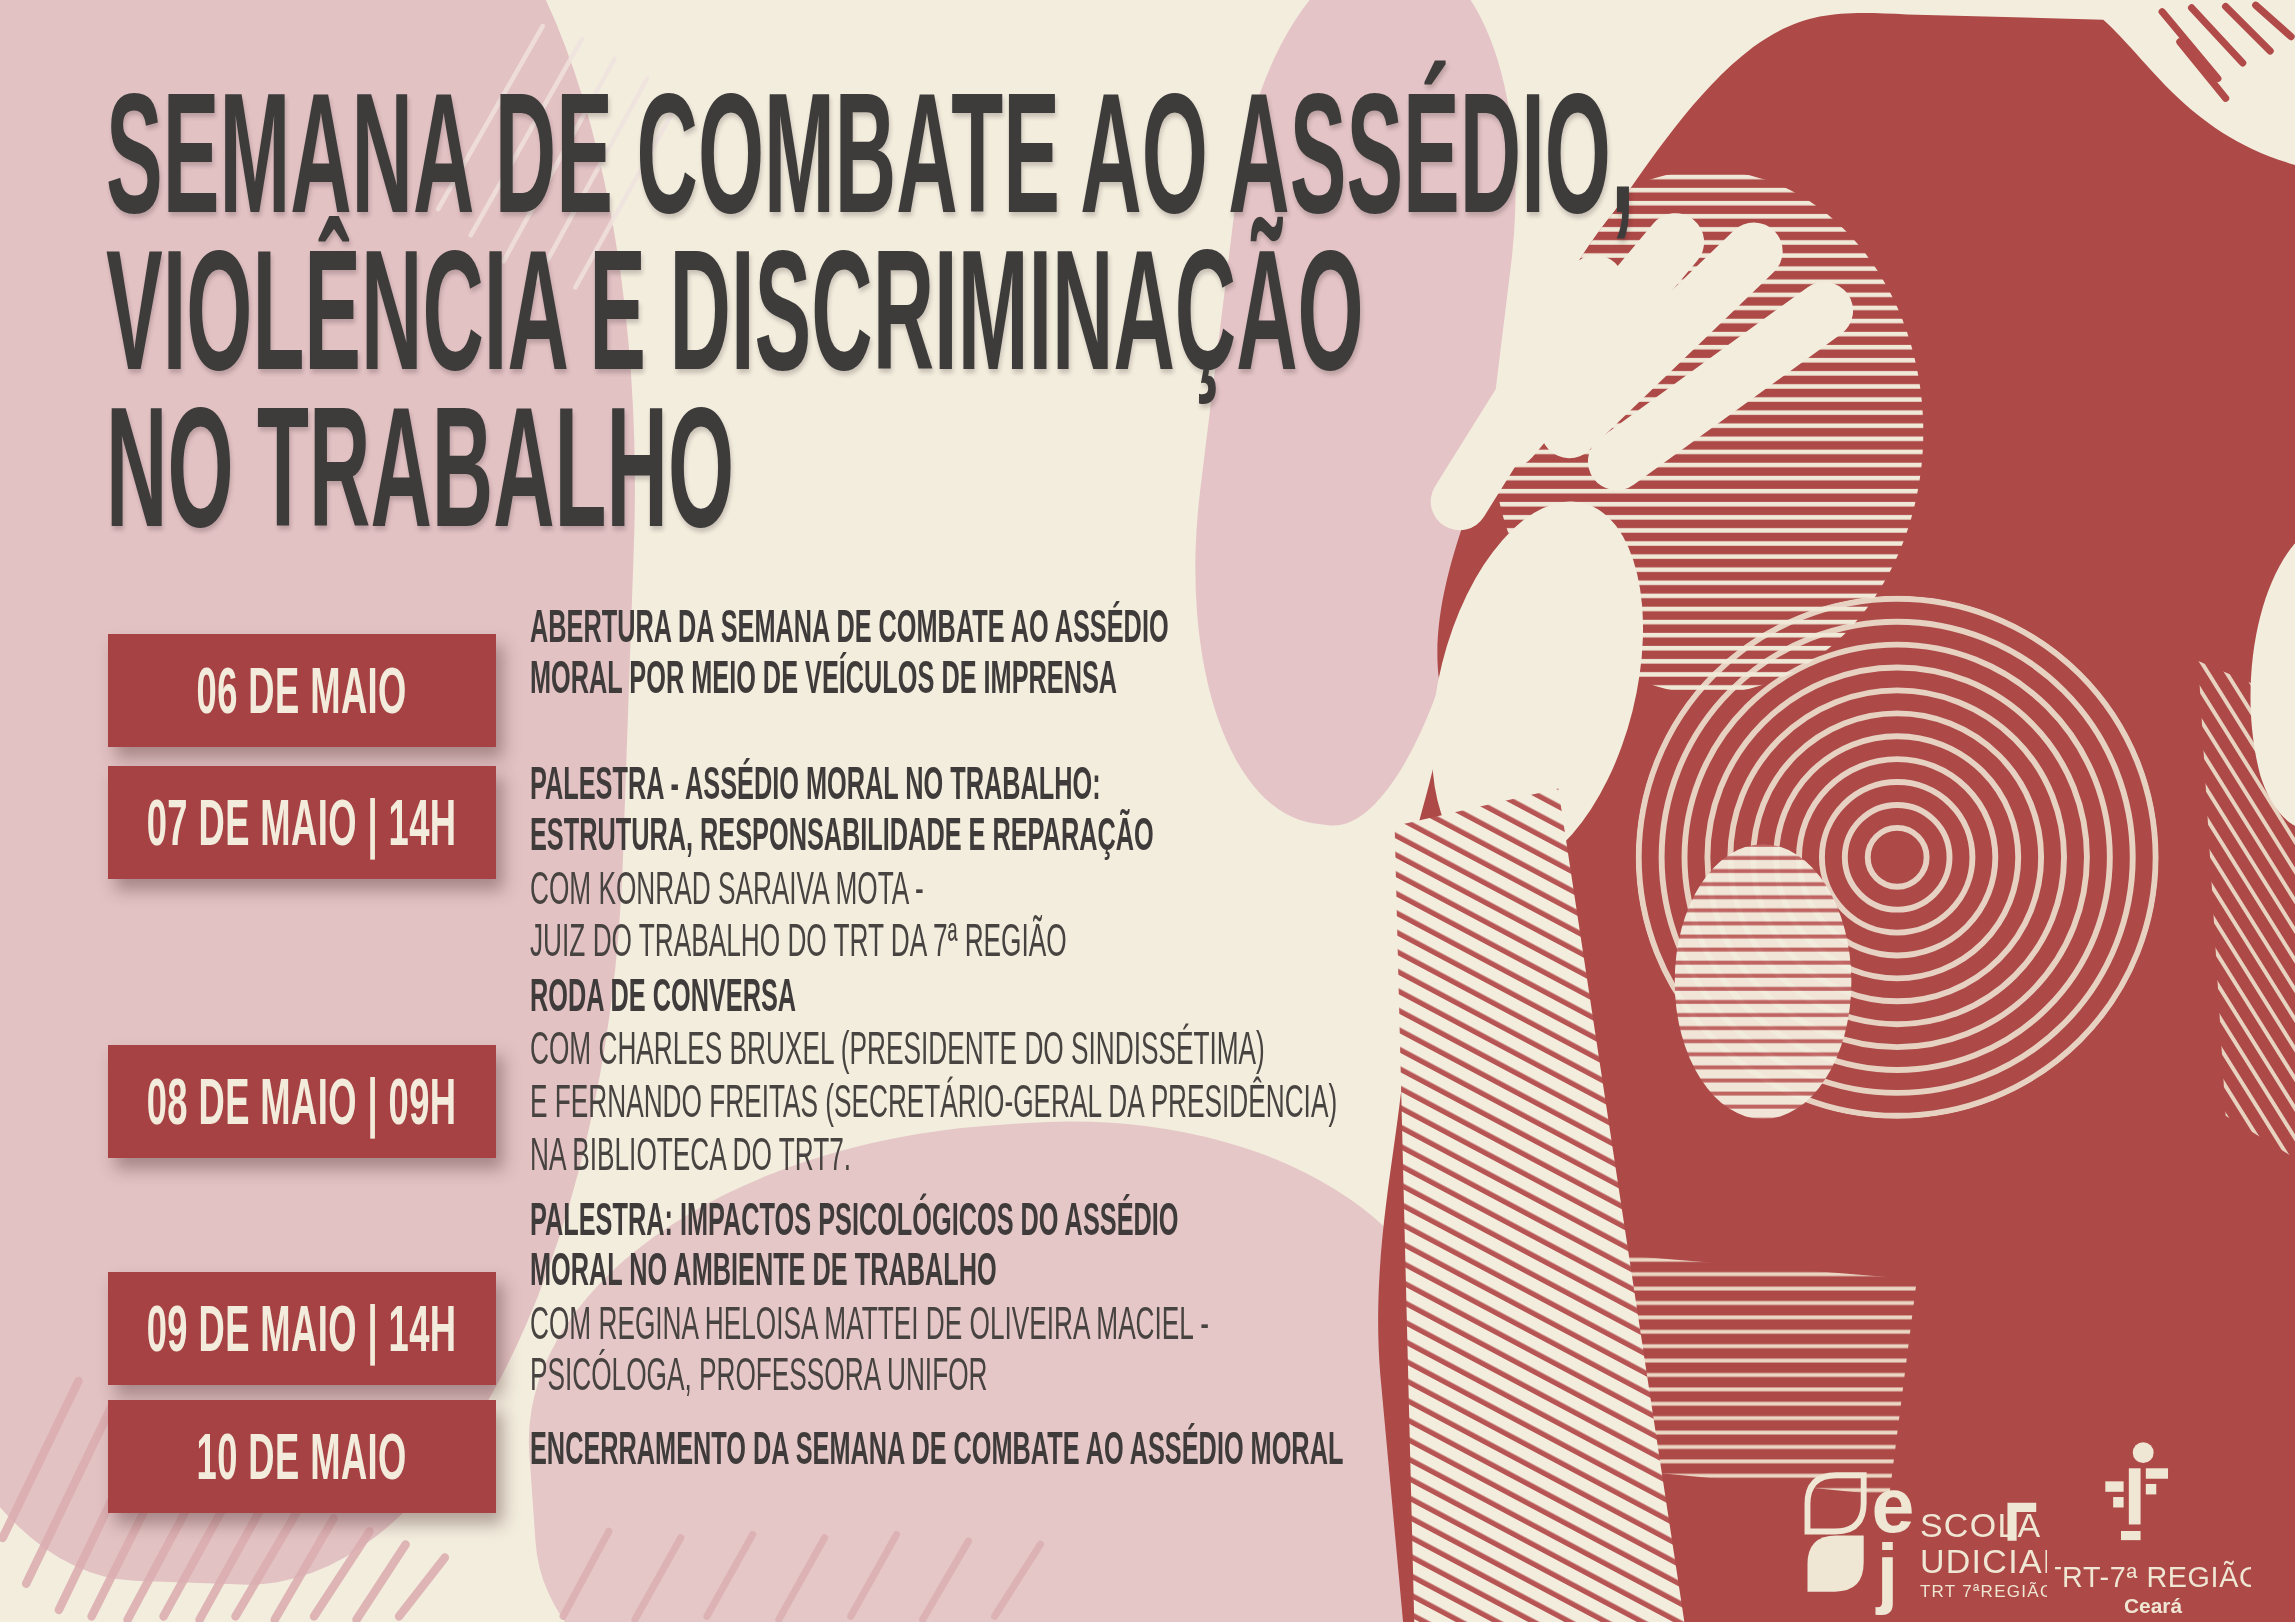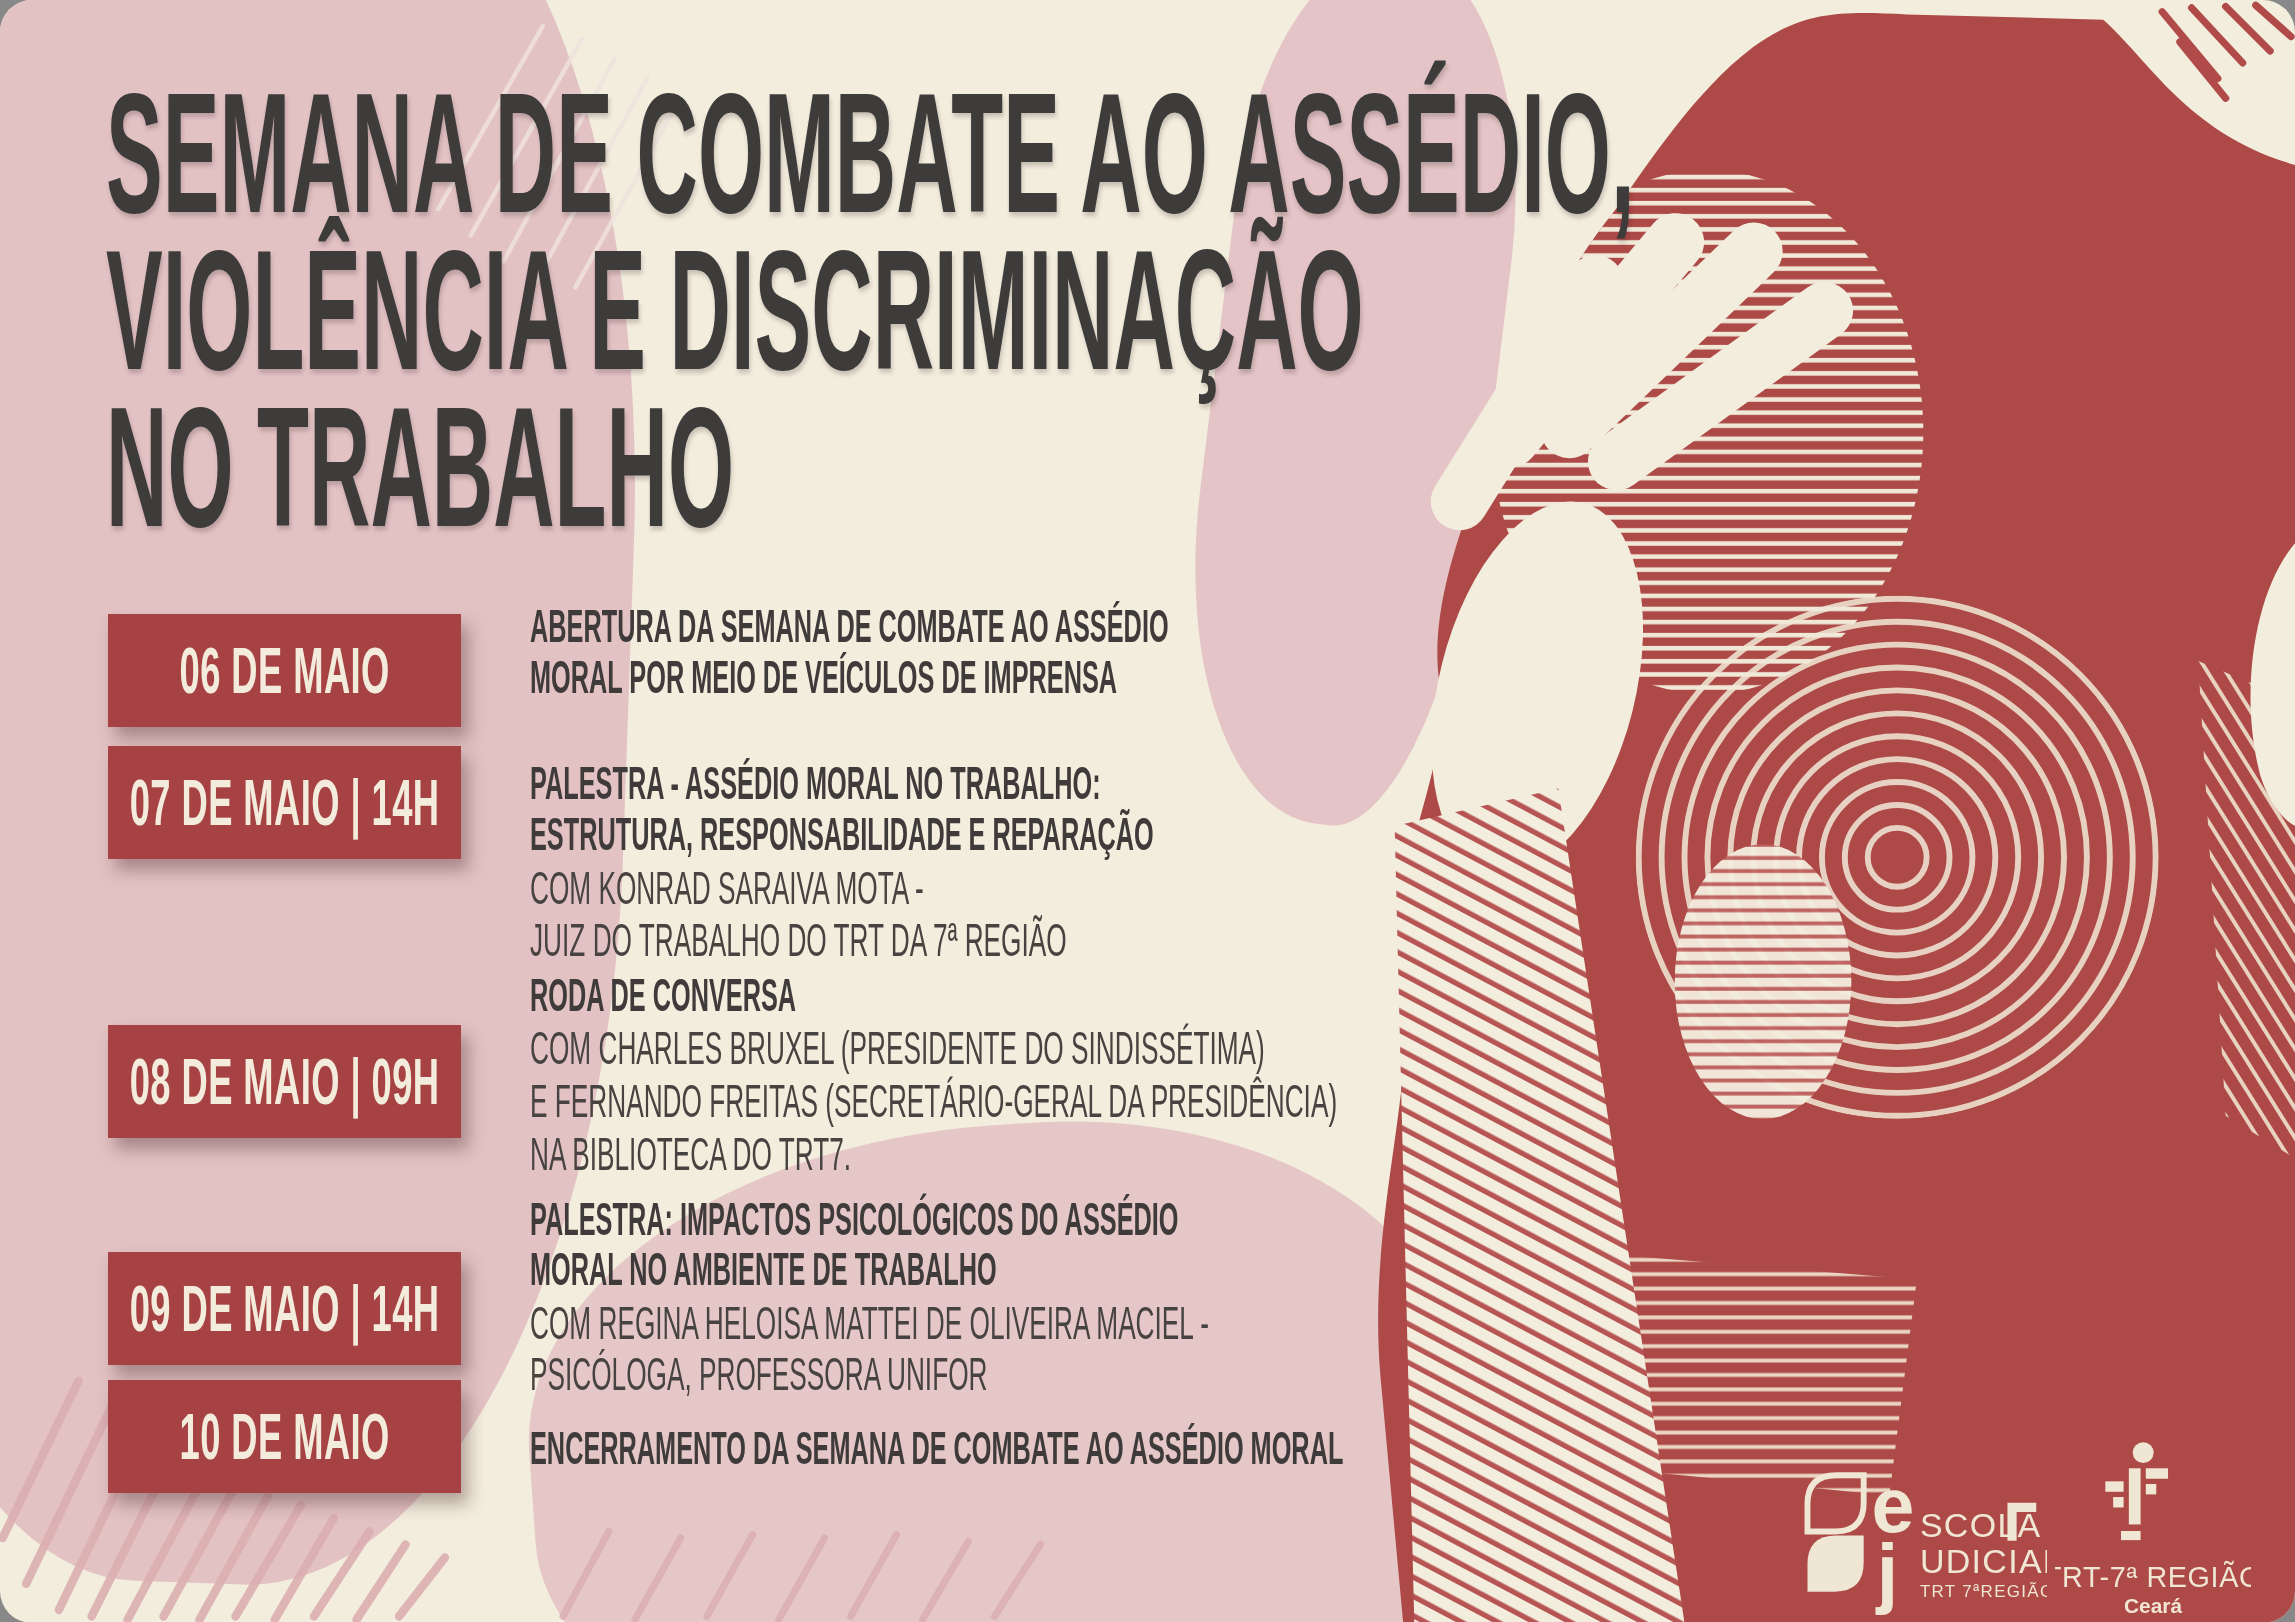--- a/index.html
+++ b/index.html
@@ -1,20 +1,19 @@
 <!DOCTYPE html>
 <html style="font-size:10.5px"><head>
 <meta charset="utf-8">
 <style>
   html,body{margin:0;padding:0;background:#888;}
   #poster{
     position:relative; width:2295px; height:1623px; overflow:hidden;
     background:#f3edde;
     font-family:"Liberation Sans", sans-serif;
-    border-radius:32px;
   }
   
   .pink-left{
     position:absolute; left:-144px; top:-170px; width:772px; height:1754px;
     background:#e3c2c4;
     border-radius:42% 38% 46% 40% / 36% 40% 42% 38%;
     transform:rotate(2deg); z-index:1;
   }
   .pink-band-top{
     position:absolute; left:1214px; top:-52px; width:281px; height:877px;
@@ -33,23 +32,24 @@
   #man-ill{position:absolute; left:1341px; top:0; width:954px; height:1623px; z-index:3;}
   
   .t-line{
     position:absolute; left:106px; z-index:4;
     font-weight:700; font-size:170px; line-height:1; color:#3d3c3b;
     white-space:nowrap; transform:scaleX(0.50); transform-origin:0 0;
     text-shadow:2.6px 3.9px 6.5px rgba(46,32,32,.22);
   }
   
   .badge{
-    position:absolute; left:108px; width:353px; height:113px; z-index:4;
+    position:absolute; left:108px; width:388px; height:113px; z-index:4;
     background:#a64243; display:flex; align-items:center; justify-content:center;
     box-shadow:6.5px 10.5px 15.7px rgba(72,38,38,.38);
+    margin-top:20px;
   }
   .badge span{
     font-size:65px; font-weight:700; color:#f3ecdc; white-space:nowrap;
     transform:scaleX(0.56); letter-spacing:0.7px;
   }
   .h-line,.d-line{
     position:absolute; left:530px; z-index:4; white-space:nowrap;
     transform-origin:0 0; line-height:1;
   }
   .h-line{font-size:46px; font-weight:700; color:#3e3b3a; transform:scaleX(0.55);}

